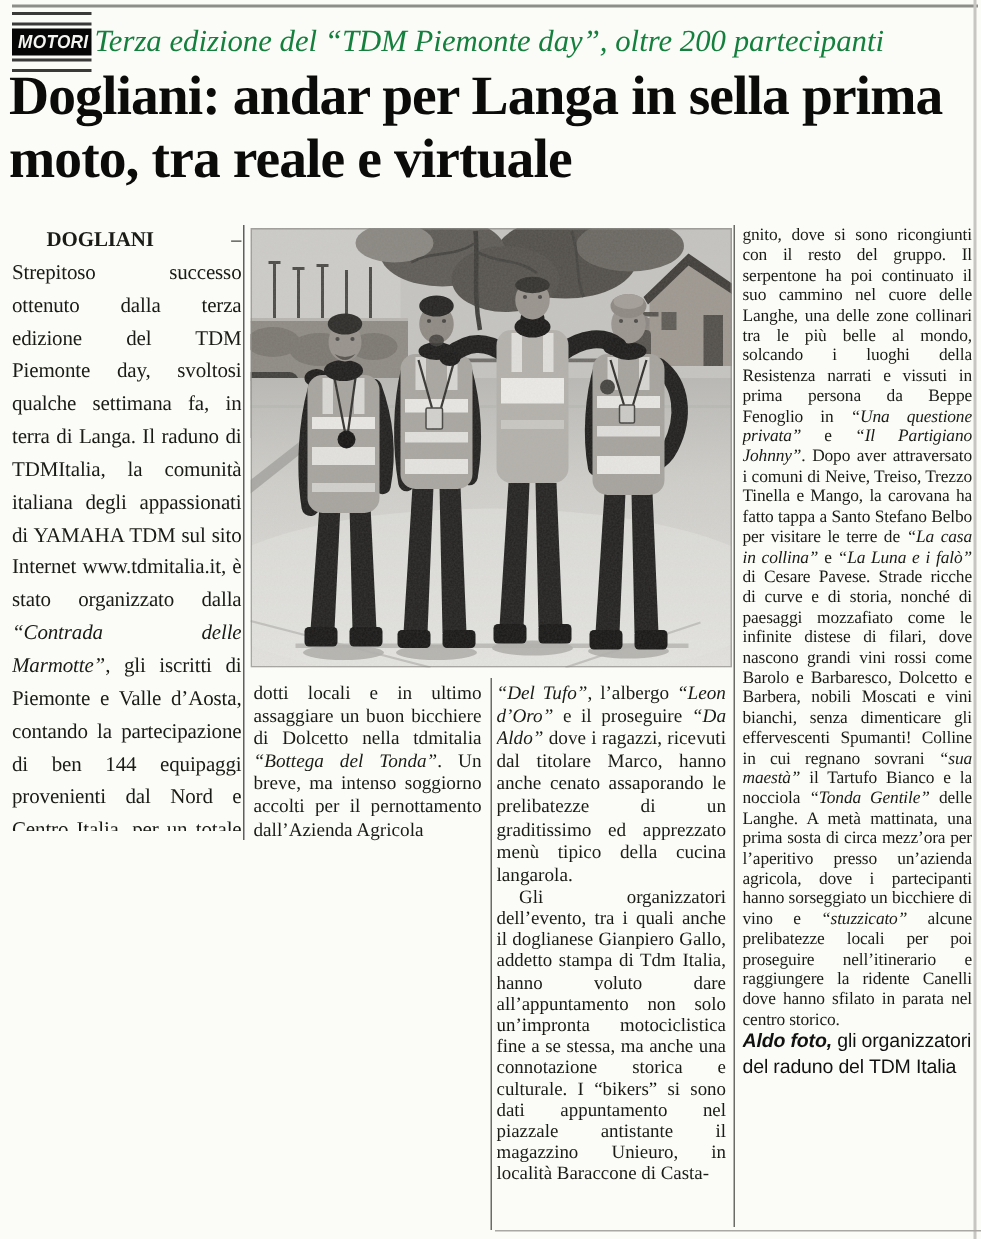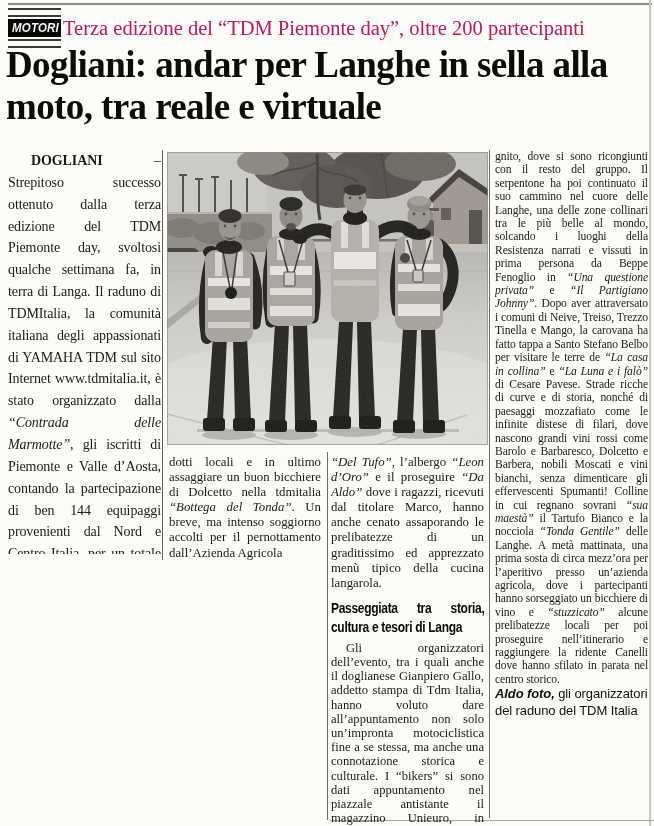--- a/index.html
+++ b/index.html
@@ -17,21 +17,21 @@
 
   
   .badge-wrap{left:8px;top:8px;width:53px;}
   .dbl{height:5px;border-top:2px solid #3a3a38;border-bottom:2px solid #3a3a38;}
   .badge{margin:2px 0;background:#060606;height:18px;display:flex;align-items:center;justify-content:flex-end;}
   .badge span{
     color:#f4f4f1;font-family:"Liberation Sans",sans-serif;
     font-weight:700;font-style:italic;font-size:12.5px;letter-spacing:.2px;
     transform:scaleX(.92);
   }
-  .kicker{left:63px;top:16px;width:560px;font-size:20.5px;line-height:24px;color:#be185d;}
+  .kicker{left:63px;top:16px;width:560px;font-size:20.5px;line-height:24px;color:#15803d;font-style:italic;}
   .headline{
     left:6px;top:44px;width:648px;
     font-size:37px;line-height:41.5px;font-weight:700;color:#0b0b0a;
     letter-spacing:-.6px;
   }
 
   
   .vrule{width:1px;background:#5f5f5c;}
   .vrule-a{left:162px;top:150px;height:410px;}
   .vrule-b{left:327px;top:452px;height:368px;background:#6b6b67;}
@@ -79,21 +79,21 @@
 
 <div class="abs badge-wrap">
   <div class="dbl"></div>
   <div class="badge">
     <span>MOTORI</span>
   </div>
   <div class="dbl"></div>
 </div>
 
 <div class="abs kicker">Terza edizione del “TDM Piemonte day”, oltre 200 partecipanti</div>
-<h1 class="abs headline" style="margin:0">Dogliani: andar per Langhe in sella alla moto, tra reale e virtuale</h1>
+<h1 class="abs headline" style="margin:0">Dogliani: andar per Langa in sella prima moto, tra reale e virtuale</h1>
 
 <div class="abs vrule vrule-a"></div>
 <div class="abs vrule vrule-b"></div>
 <div class="abs vrule vrule-c"></div>
 
 <div class="abs col col1">
   <p><span class="b">DOGLIANI</span><span> – Strepitoso successo ottenuto dalla terza edizione del TDM Piemonte day, svoltosi qualche settimana fa, in terra di Langa. Il raduno di TDMItalia, la comunità italiana degli appassionati di YAMAHA TDM sul sito Internet www.tdmitalia.it, è stato organizzato dalla </span><span class="i">“Contrada delle Marmotte”</span><span>, gli iscritti di Piemonte e Valle d’Aosta, contando la partecipazione di ben 144 equipaggi provenienti dal Nord e Centro Italia, per un totale di 230 persone. Un folto gruppo di essi, oltre 40 centauri giunti dalla Toscana, Lombardia, Liguria, Veneto, Emilia-Romagna e Friuli-Venezia-Giulia, ha voluto essere presente dalla giornata precedente la manifestazione per poter visitare Dogliani, facendo quattro passi nel centro storico, acquistare alcuni pro-</span></p>
 </div>
 
 <div class="abs photo" role="img" aria-label="Quattro motociclisti con gilet catarifrangenti in posa su una strada, con alberi, pali e una cascina sullo sfondo">
@@ -272,22 +272,19 @@
     <rect x="0.5" y="0.5" width="320" height="292" fill="none" stroke="#8e8d89" opacity=".7"></rect>
   </svg>
 </div>
 
 <div class="abs col col2">
   <p><span>dotti locali e in ultimo assaggiare un buon bicchiere di Dolcetto nella tdmitalia </span><span class="i">“Bottega del Tonda”</span><span>. Un breve, ma intenso soggiorno accolti per il pernottamento dall’Azienda Agricola</span></p>
 </div>
 
 <div class="abs col col3">
   <p><span class="i">“Del Tufo”</span><span>, l’albergo </span><span class="i">“Leon d’Oro”</span><span> e il proseguire </span><span class="i">“Da Aldo”</span><span> dove i ragazzi, ricevuti dal titolare Marco, hanno anche cenato assaporando le prelibatezze di un graditissimo ed apprezzato menù tipico della cucina langarola.</span></p>
-  <h2 class="subhead">
-    <span>Passeggiata tra storia, cultura e tesori di Langa</span>
-  </h2>
   <p class="p2"><span>Gli organizzatori dell’evento, tra i quali anche il doglianese Gianpiero Gallo, addetto stampa di Tdm Italia, hanno voluto dare all’appuntamento non solo un’impronta motociclistica fine a se stessa, ma anche una connotazione storica e culturale. I “bikers” si sono dati appuntamento nel piazzale antistante il magazzino Unieuro, in località Baraccone di Casta-</span></p>
 </div>
 
 <div class="abs col col4">
   <p><span>gnito, dove si sono ricongiunti con il resto del gruppo. Il serpentone ha poi continuato il suo cammino nel cuore delle Langhe, una delle zone collinari tra le più belle al mondo, solcando i luoghi della Resistenza narrati e vissuti in prima persona da Beppe Fenoglio in </span><span class="i">“Una questione privata”</span><span> e </span><span class="i">“Il Partigiano Johnny”</span><span>. Dopo aver attraversato i comuni di Neive, Treiso, Trezzo Tinella e Mango, la carovana ha fatto tappa a Santo Stefano Belbo per visitare le terre de </span><span class="i">“La casa in collina”</span><span> e </span><span class="i">“La Luna e i falò”</span><span> di Cesare Pavese. Strade ricche di curve e di storia, nonché di paesaggi mozzafiato come le infinite distese di filari, dove nascono grandi vini rossi come Barolo e Barbaresco, Dolcetto e Barbera, nobili Moscati e vini bianchi, senza dimenticare gli effervescenti Spumanti! Colline in cui regnano sovrani </span><span class="i">“sua maestà”</span><span> il Tartufo Bianco e la nocciola </span><span class="i">“Tonda Gentile”</span><span> delle Langhe. A metà mattinata, una prima sosta di circa mezz’ora per l’aperitivo presso un’azienda agricola, dove i partecipanti hanno sorseggiato un bicchiere di vino e </span><span class="i">“stuzzicato”</span><span> alcune prelibatezze locali per poi proseguire nell’itinerario e raggiungere la ridente Canelli dove hanno sfilato in parata nel centro storico.</span></p>
   <p class="caption"><span class="bi">Aldo foto,</span><span> gli organizzatori del raduno del TDM Italia</span></p>
 </div>
 
 </body></html>

